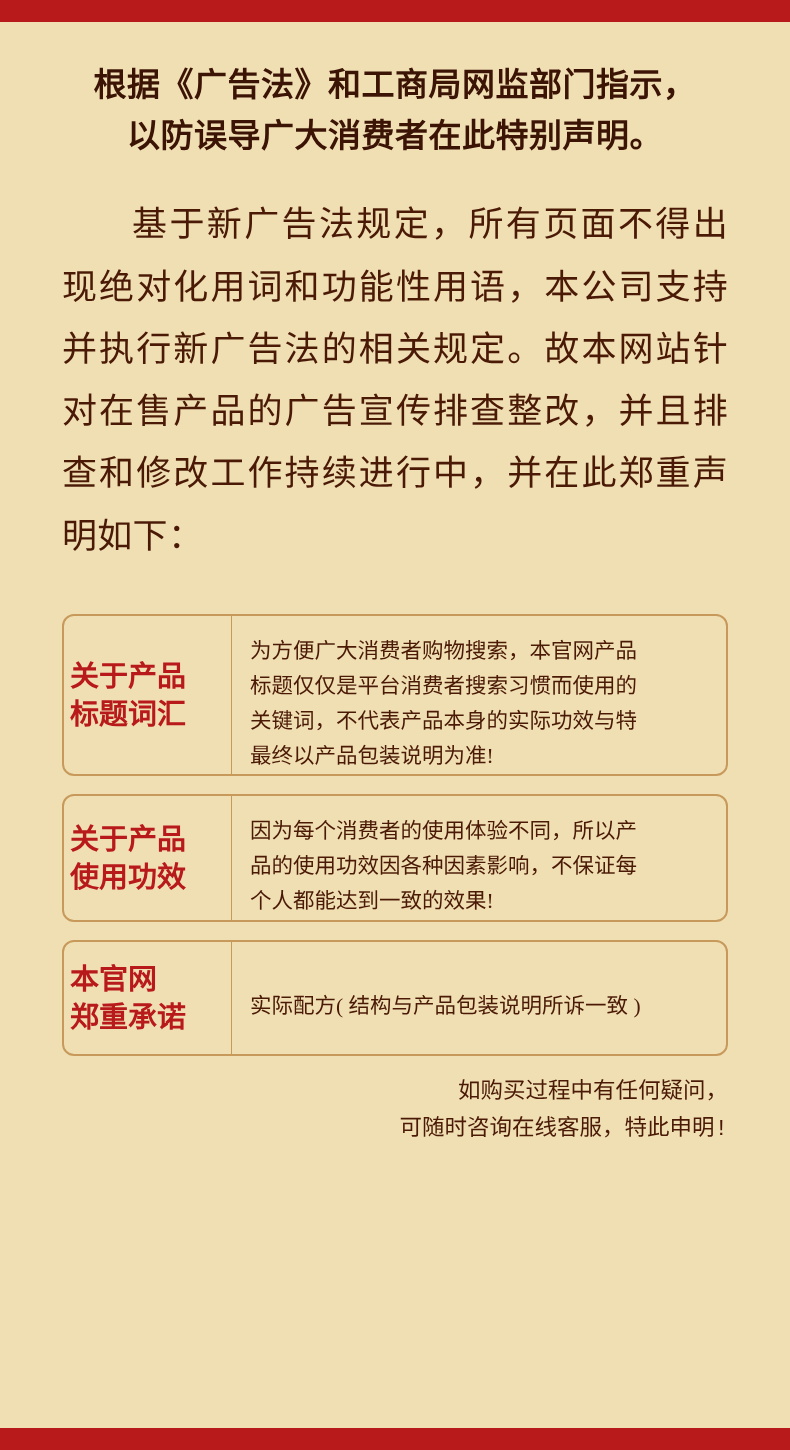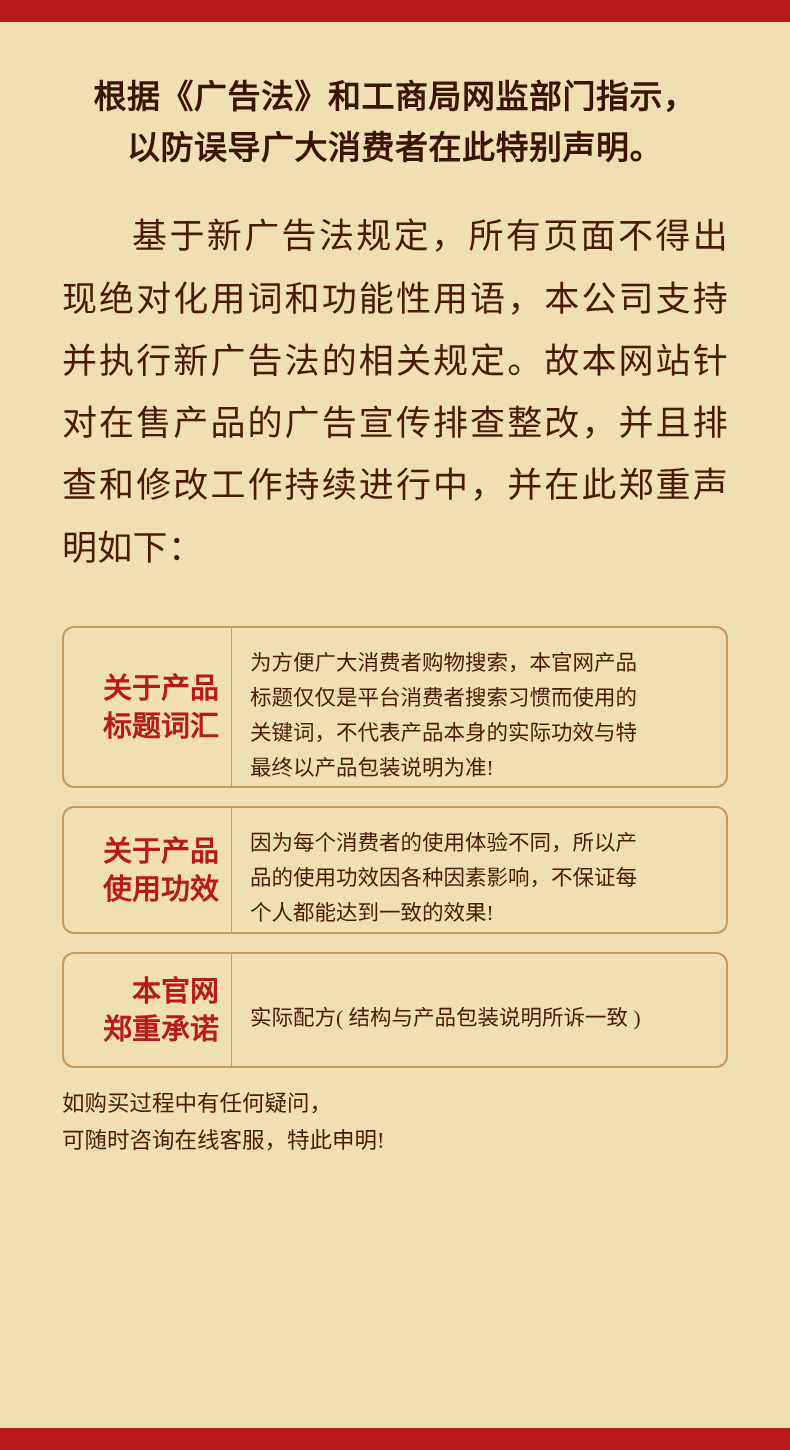--- a/index.html
+++ b/index.html
@@ -40,21 +40,21 @@
     top: 22px;
     left: 0;
     width: 790px;
     height: 1406px;
     background: #f1dfb4;
     box-sizing: border-box;
     padding: 0 62px;
   }
   .headline {
     margin: 0;
-    padding-top: 50px;
+    padding-top: 38px;
     text-align: center;
     color: #3c1405;
     font-weight: bold;
     font-size: 33px;
     line-height: 1.55;
     letter-spacing: 0.5px;
   }
   .headline .line {
     display: block;
     white-space: nowrap;
@@ -81,50 +81,51 @@
     box-sizing: border-box;
     display: flex;
     align-items: stretch;
     margin-bottom: 18px;
     background: transparent;
   }
   .card-title {
     flex: 0 0 168px;
     display: flex;
     flex-direction: column;
-    align-items: flex-end;
+    align-items: flex-start;
     justify-content: center;
     color: #b8191a;
     font-weight: bold;
     font-size: 29px;
     line-height: 1.32;
-    padding: 18px 12px;
+    padding: 18px 6px;
     box-sizing: border-box;
     border-right: 1.5px solid #c79a5c;
   }
   .card-title span { display: block; white-space: nowrap; }
   .card-body {
     flex: 1;
     padding: 18px 16px 1px 18px;
     color: #4a1a06;
     font-size: 21.5px;
     line-height: 1.62;
     text-align: justify;
     box-sizing: border-box;
     display: flex;
     align-items: center;
   }
   .card-body span { display: block; }
 
   .footer {
     margin-top: 11px;
-    text-align: left;
+    text-align: right;
     color: #4a1a06;
     font-size: 22.5px;
     line-height: 1.62;
+    font-family: Liberation Mono, monospace;
   }
   .footer .line { display: block; }
 </style>
 </head>
 <body>
 
 <div class="page">
 
   <div class="top-bar"></div>
 

